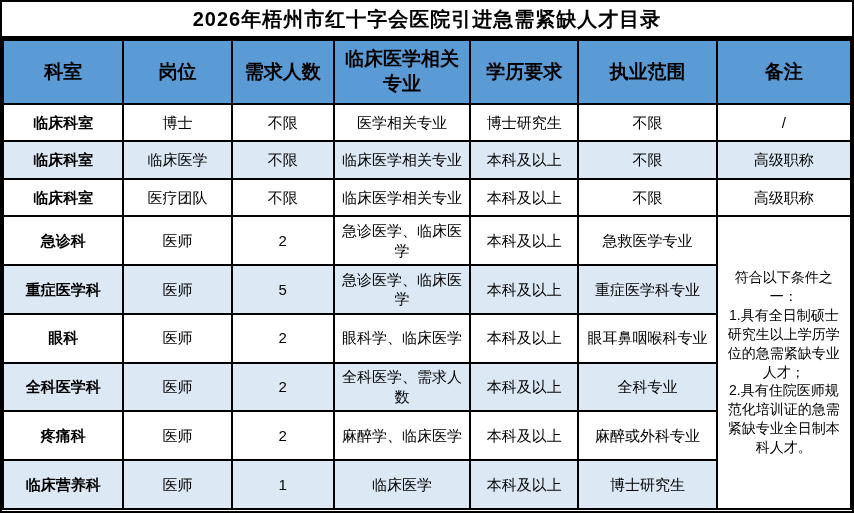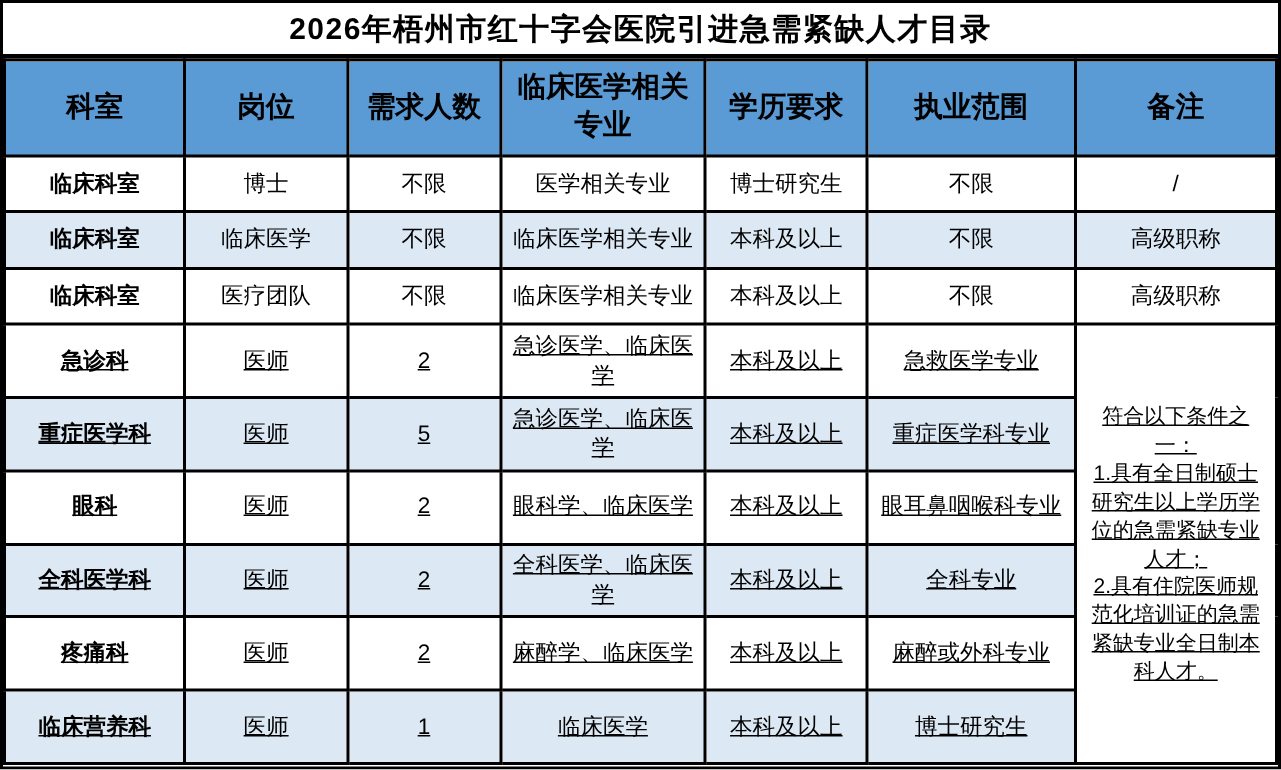--- a/index.html
+++ b/index.html
@@ -52,21 +52,21 @@
     background:var(--plain-bg);
     overflow:hidden;
   }
   table.catalog thead th{
     background:var(--header-bg);
     font-weight:bold;
     height:64px;
     font-size:19px;
   }
   table.catalog tbody tr.short{height:36px;}
-  table.catalog tbody tr.tall{height:47px;text-decoration:underline;}
+  table.catalog tbody tr.tall{height:47px;}
   table.catalog tbody tr.shaded td{background:var(--shaded-bg);}
   table.catalog td.dept-cell{font-weight:bold;}
   table.catalog td.remark-merged{
     background:var(--plain-bg) !important;
     white-space:pre-line;
     font-size:14px;
     line-height:1.35;
     padding:20px 6px;
   }
 </style>
@@ -150,21 +150,21 @@
           <td>医师</td>
           <td>2</td>
           <td>眼科学、临床医学</td>
           <td>本科及以上</td>
           <td>眼耳鼻咽喉科专业</td>
         </tr>
         <tr class="tall shaded">
           <td class="dept-cell">全科医学科</td>
           <td>医师</td>
           <td>2</td>
-          <td>全科医学、临床医学</td>
+          <td>全科医学、需求人数</td>
           <td>本科及以上</td>
           <td>全科专业</td>
         </tr>
         <tr class="tall">
           <td class="dept-cell">疼痛科</td>
           <td>医师</td>
           <td>2</td>
           <td>麻醉学、临床医学</td>
           <td>本科及以上</td>
           <td>麻醉或外科专业</td>

